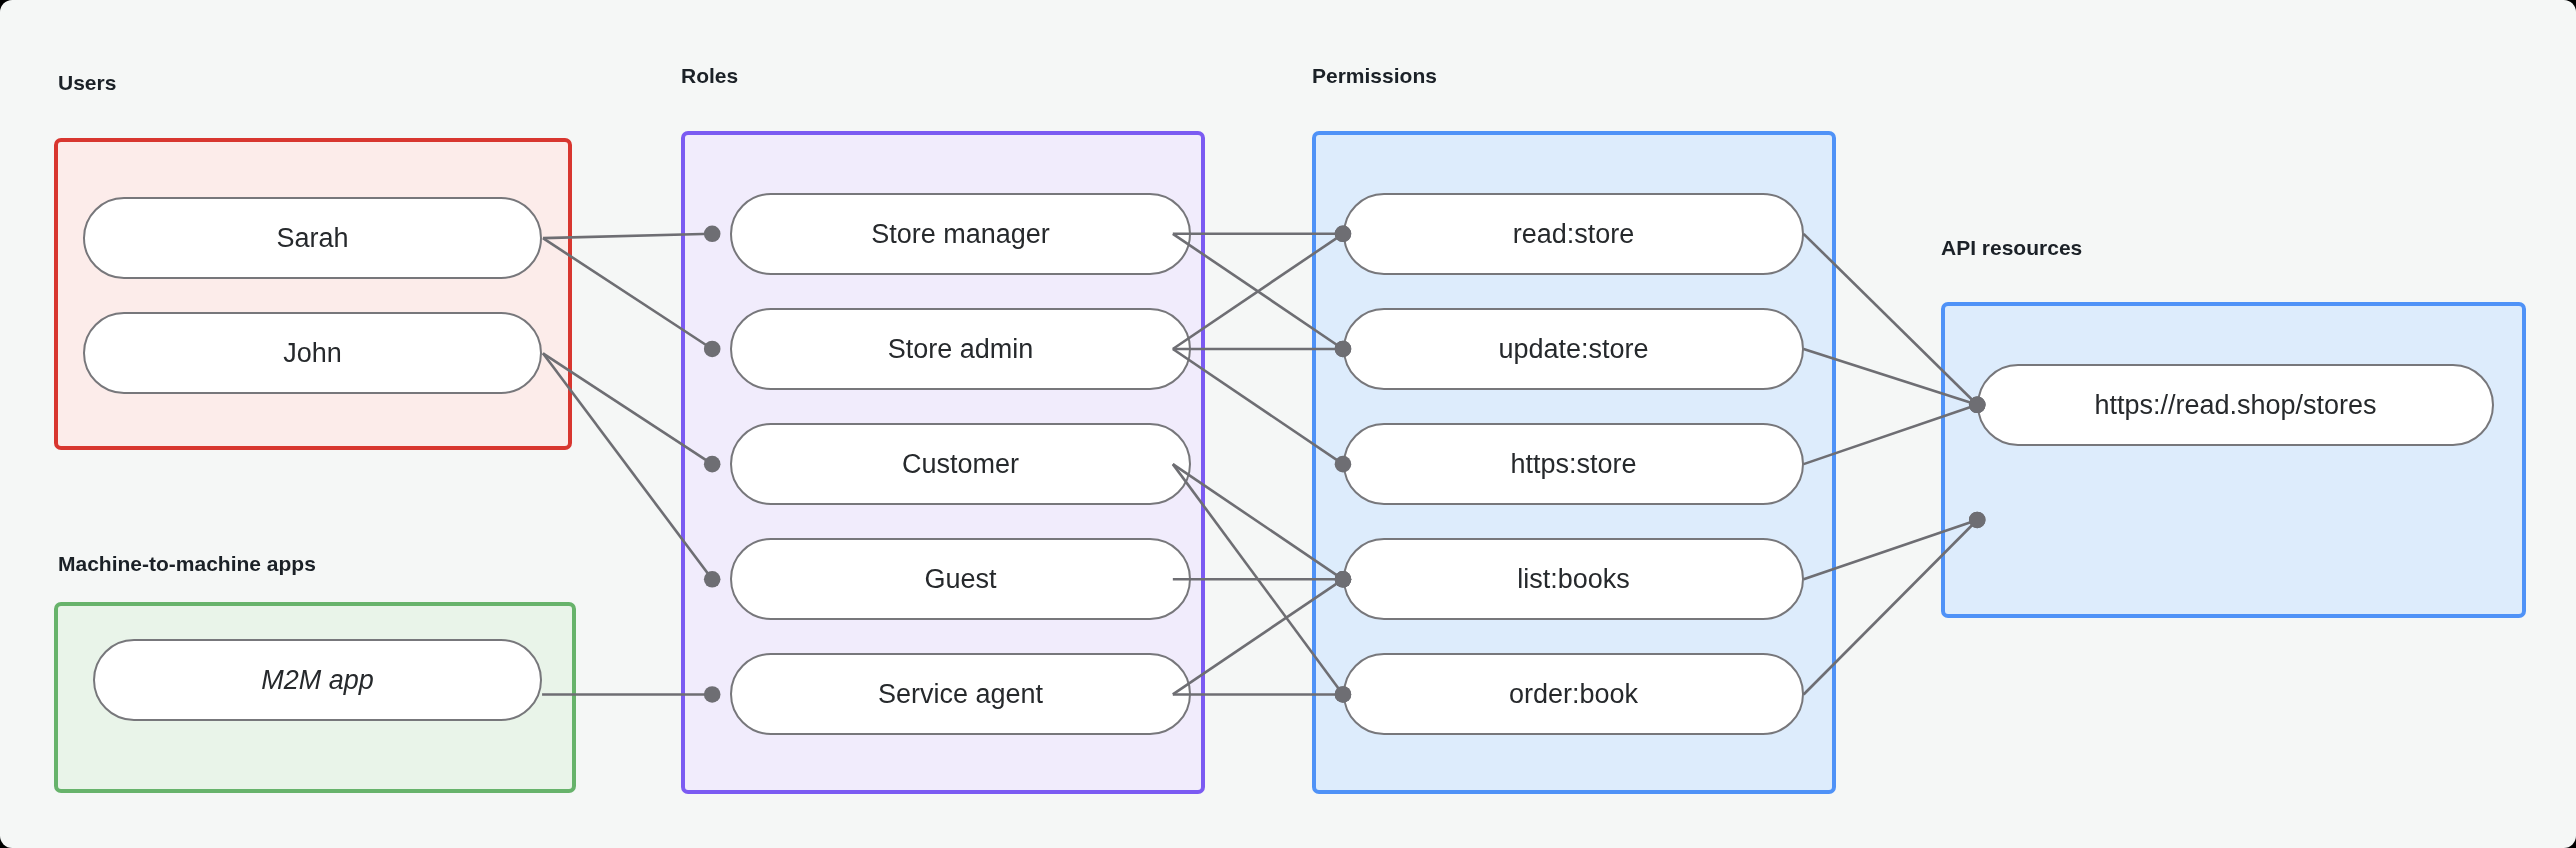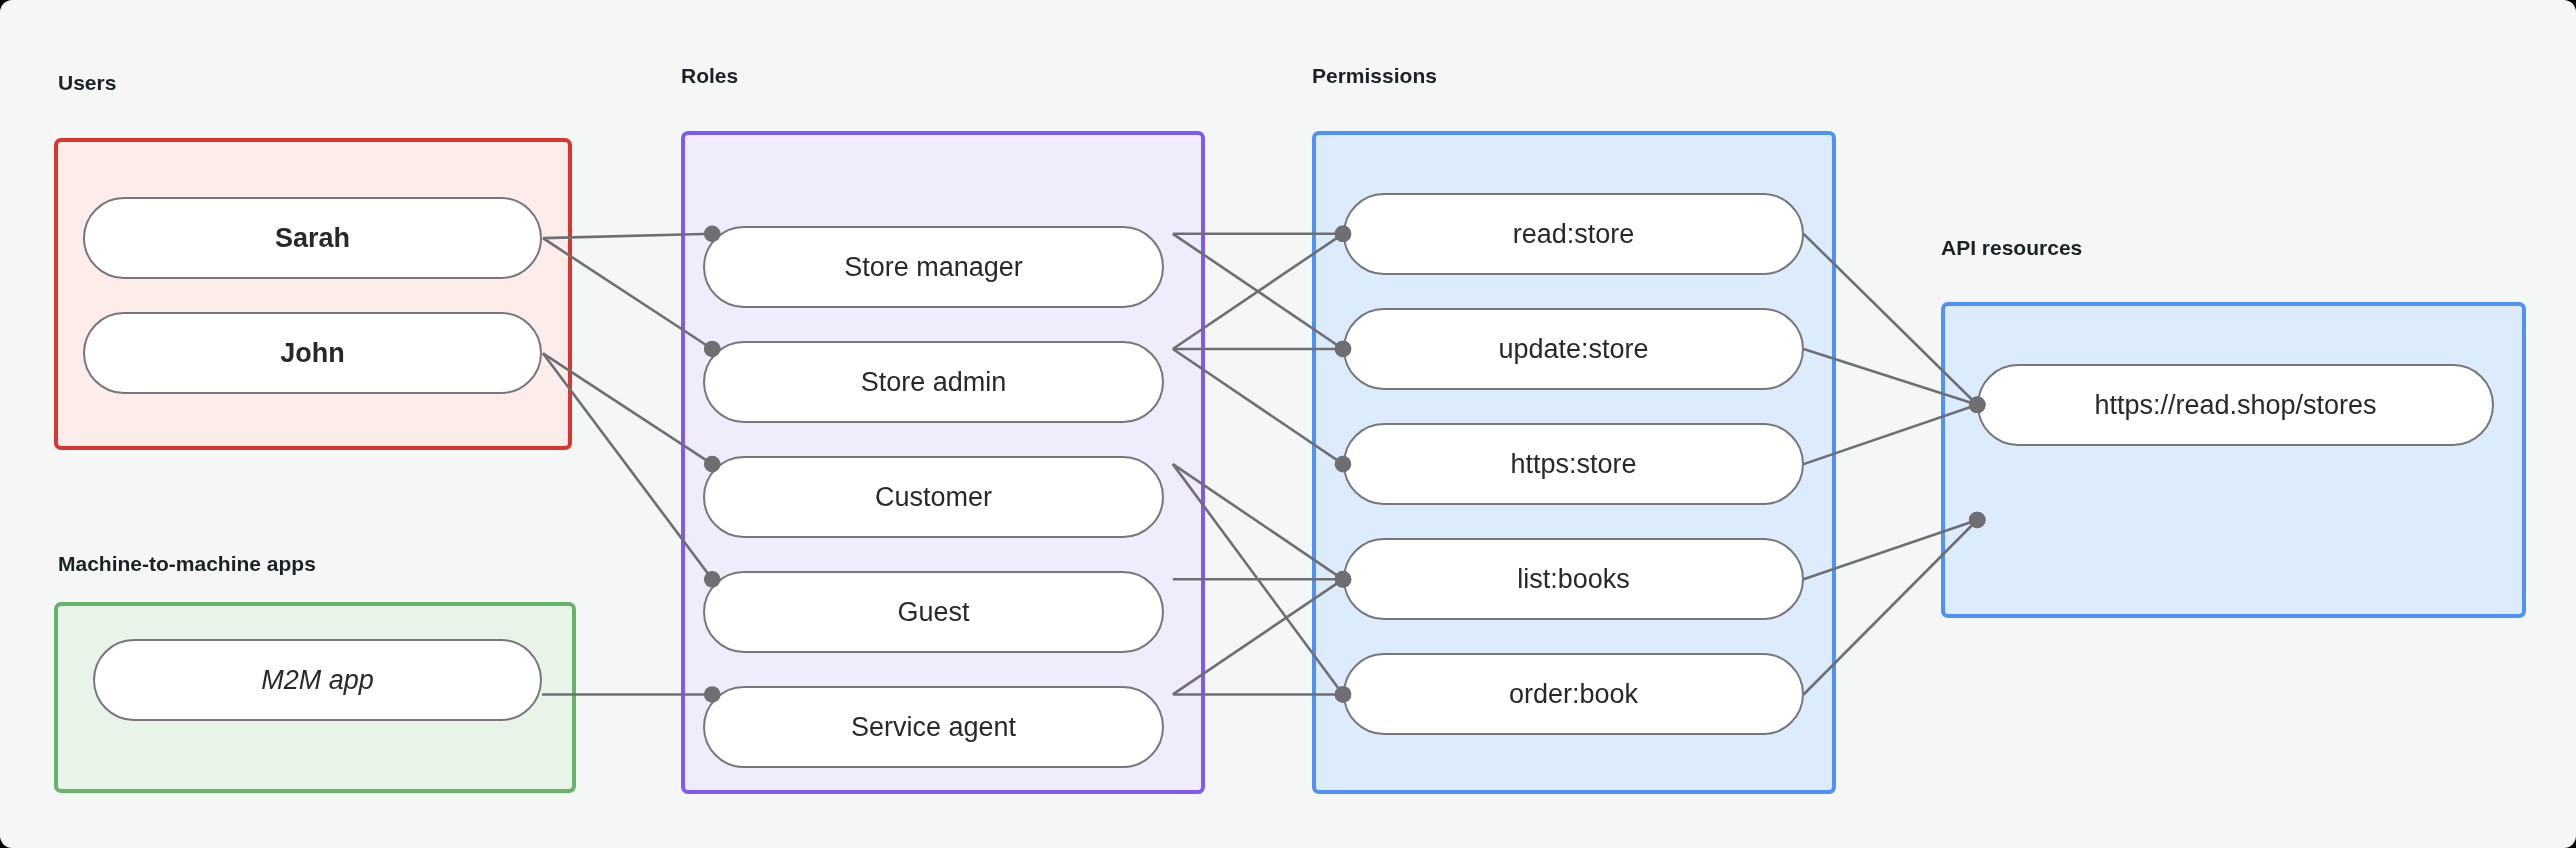--- a/index.html
+++ b/index.html
@@ -15,29 +15,29 @@
   .group-box{
     position:absolute;border:4.4px solid #999;border-radius:7px;
     box-sizing:border-box;background:#eee;
   }
   .pill{
     position:absolute;height:82px;border:2.6px solid #77777b;border-radius:41px;
     background:#ffffff;box-sizing:border-box;display:flex;align-items:center;
     justify-content:center;font-size:27px;color:#26292c;white-space:nowrap;
   }
   
-  #box-users{left:54px;top:138px;width:518px;height:312px;font-weight:bold;}
+  #box-users{left:54px;top:138px;width:518px;height:312px;}
   #box-m2m{left:54px;top:602px;width:522px;height:191px;font-style:italic;}
   #box-roles{left:681px;top:131px;width:524px;height:663px;}
   #box-permissions{left:1312px;top:131px;width:524px;height:663px;}
   #box-api{left:1941px;top:302px;width:585px;height:316px;}
   
   #box-users .pill{left:25px;width:459px;}
   #box-m2m .pill{left:35px;width:449px;}
-  #box-roles .pill{left:18px;width:461px;margin-top:33px;}
+  #box-roles .pill{left:45px;width:461px;}
   #box-permissions .pill{left:27px;width:461px;}
   #box-api .pill{left:32px;width:517px;}
   #edges-svg{position:absolute;left:0;top:0;pointer-events:none;}
 </style>
 </head>
 <body>
 
 <div id="canvas">
 
   <div class="group-label" style="left:58px;top:65px">Users</div>

